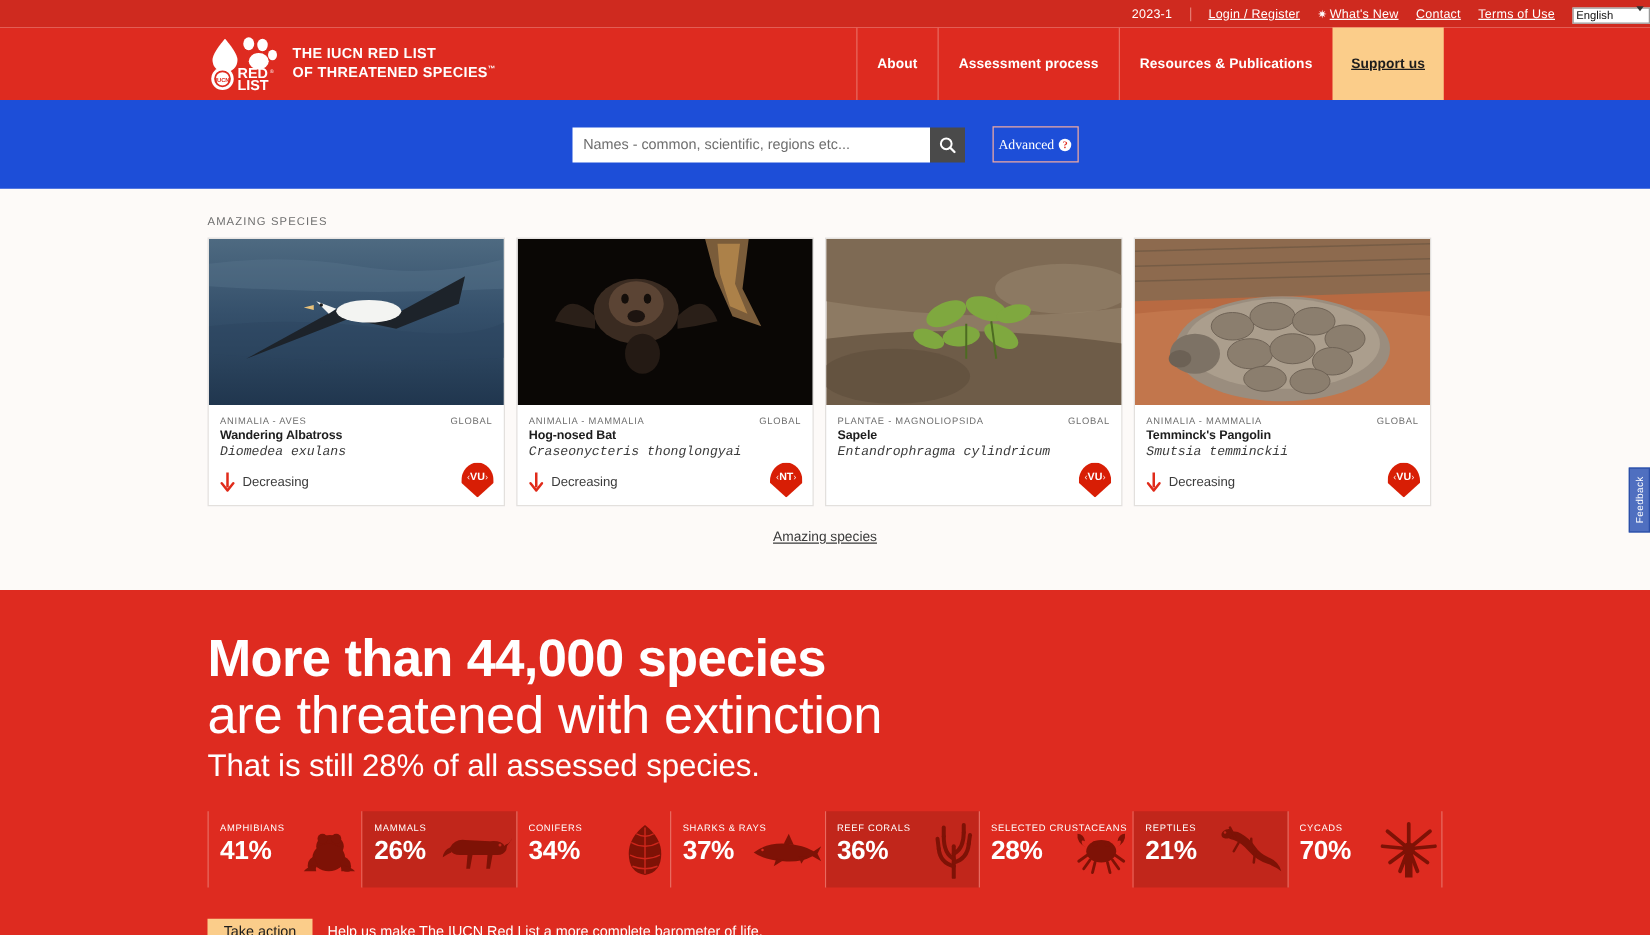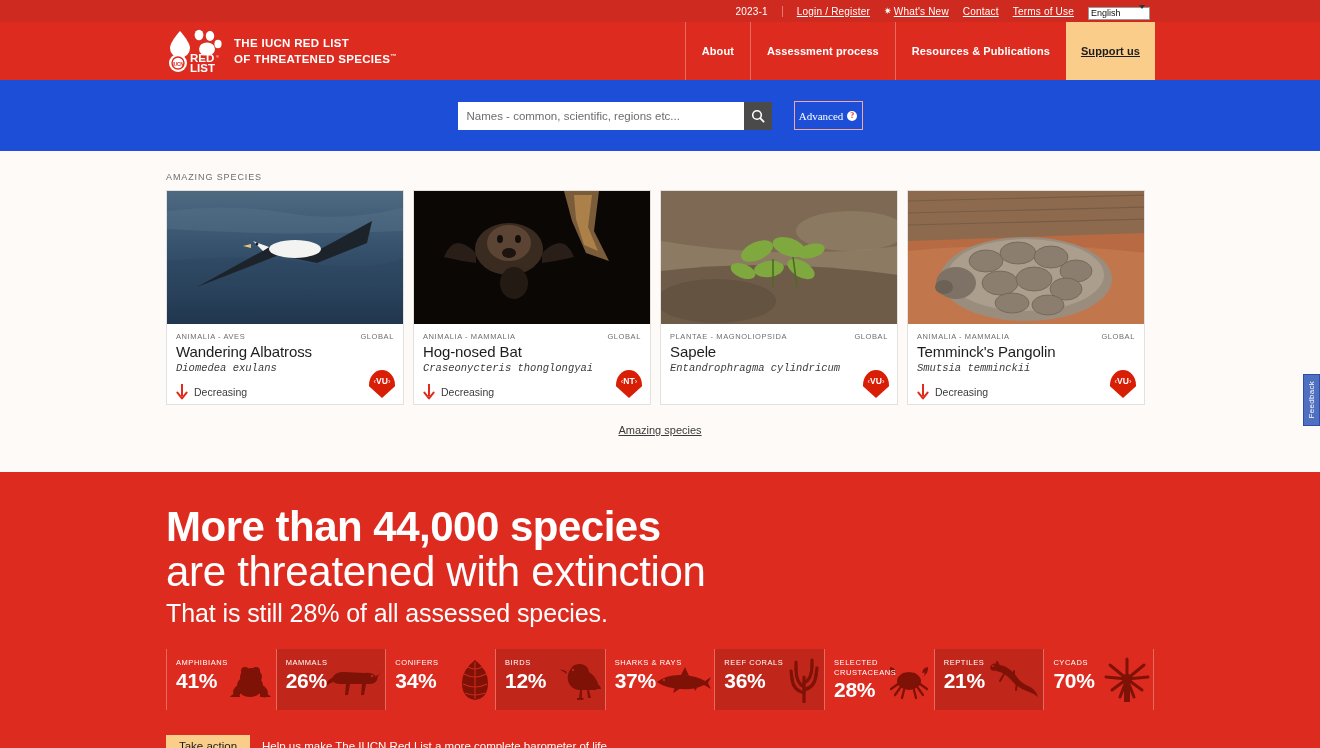--- a/index.html
+++ b/index.html
@@ -8,21 +8,21 @@
     font-family: "Liberation Sans", sans-serif;
     background: #fdfaf8;
     overflow: hidden;
   }
   .page { position: relative; width: 1320px; height: 748px; }
 
   
   .utility-bar {
     height: 22px; background: #cf2a1f;
     display: flex; align-items: center; justify-content: flex-end;
-    padding-right: 170px; gap: 0;
+    gap: 0;
   }
   .utility-bar .version {
     color: #fff; font-size: 10px; padding-right: 14px;
     border-right: 1px solid #e4796f; margin-right: 14px; letter-spacing: .2px;
   }
   .utility-bar a {
     color: #fff; font-size: 10px; text-decoration: underline;
     margin-right: 14px; letter-spacing: .2px; white-space: nowrap;
   }
   .utility-bar .star { text-decoration: none; margin-right: 2px; font-size: 9px; }
@@ -102,21 +102,21 @@
     width: 238px; background: #fff; border: 1px solid #e3e0dd;
     display: flex; flex-direction: column;
   }
   .card-img { height: 133px; position: relative; overflow: hidden; }
   .card-body { padding: 8px 9px 9px 9px; position: relative; height: 80px; }
   .taxon { font-size: 7.5px; color: #6e6e6e; letter-spacing: .6px; text-transform: uppercase; }
   .scope {
     position: absolute; right: 9px; top: 8px;
     font-size: 7.5px; color: #6e6e6e; letter-spacing: .6px; text-transform: uppercase;
   }
-  .common { font-size: 15px; font-weight: normal; color: #1d1d1d; margin-top: 2px; letter-spacing: -.1px; }
+  .common { font-size: 10px; font-weight: bold; color: #1d1d1d; margin-top: 2px; letter-spacing: -.1px; }
   .sci { font-size: 10.5px; font-style: italic; color: #3b3b3b; margin-top: 2px; font-family: Liberation Mono, monospace; }
   .trend { display: flex; align-items: center; gap: 6px; margin-top: 9px; }
   .trend-label { font-size: 10.5px; color: #3b3b3b; }
   .badge {
     position: absolute; right: 8px; bottom: 6px;
     width: 26px; height: 28px; background: #d81e05;
     border-radius: 13px 13px 13px 13px / 15px 15px 11px 11px;
     clip-path: polygon(0% 0%, 100% 0%, 100% 58%, 50% 100%, 0% 58%);
     display: flex; align-items: center; justify-content: center;
     color: #fff; font-size: 8.5px; font-weight: bold; padding-bottom: 6px;
@@ -466,35 +466,20 @@
                 <path d="M17 4 L17 41"></path>
                 <path d="M6 16 Q17 22 28 16"></path>
                 <path d="M5 26 Q17 32 29 26"></path>
                 <path d="M7 35 Q17 39 27 35"></path>
                 <path d="M10 9 Q17 13 24 9"></path>
               </g>
             </svg>
           </div>
         </div>
 
-        <div class="stat dark">
-          <div class="stat-label">BIRDS</div>
-          <div class="stat-value">12%</div>
-          <div class="stat-icon">
-            <svg width="44" height="42" viewBox="0 0 44 42">
-              <path d="M12 11 Q15 4 23 5 Q30 6 31 13 Q36 16 39 22 Q42 28 38 31 L20 31 Q12 29 10 22 Q9 15 12 11 Z" fill="#7d1206"></path>
-              <path d="M8 12 L1 10 L9 15 Z" fill="#7d1206"></path>
-              <circle cx="15" cy="11" r="1.2" fill="#c1261b"></circle>
-              <path d="M22 31 L21 39 L24 39 L24 31 Z" fill="#7d1206"></path>
-              <path d="M29 31 L30 39 L33 39 L31 31 Z" fill="#7d1206"></path>
-              <path d="M19 39 L26 39 L25 41 L19 41 Z" fill="#7d1206"></path>
-              <path d="M36 24 Q43 26 43 30 L36 30 Z" fill="#7d1206"></path>
-            </svg>
-          </div>
-        </div>
 
         <div class="stat">
           <div class="stat-label">SHARKS &amp; RAYS</div>
           <div class="stat-value">37%</div>
           <div class="stat-icon">
             <svg width="56" height="30" viewBox="0 0 56 30">
               <path d="M2 17 Q12 9 28 10 Q42 11 50 16 L56 12 L53 18 L56 24 L49 20 Q40 25 26 24 Q10 23 2 17 Z" fill="#7d1206"></path>
               <path d="M26 10 L30 2 L34 11 Z" fill="#7d1206"></path>
               <path d="M20 22 L18 28 L26 23 Z" fill="#7d1206"></path>
               <path d="M38 20 L40 26 L44 20 Z" fill="#7d1206"></path>

